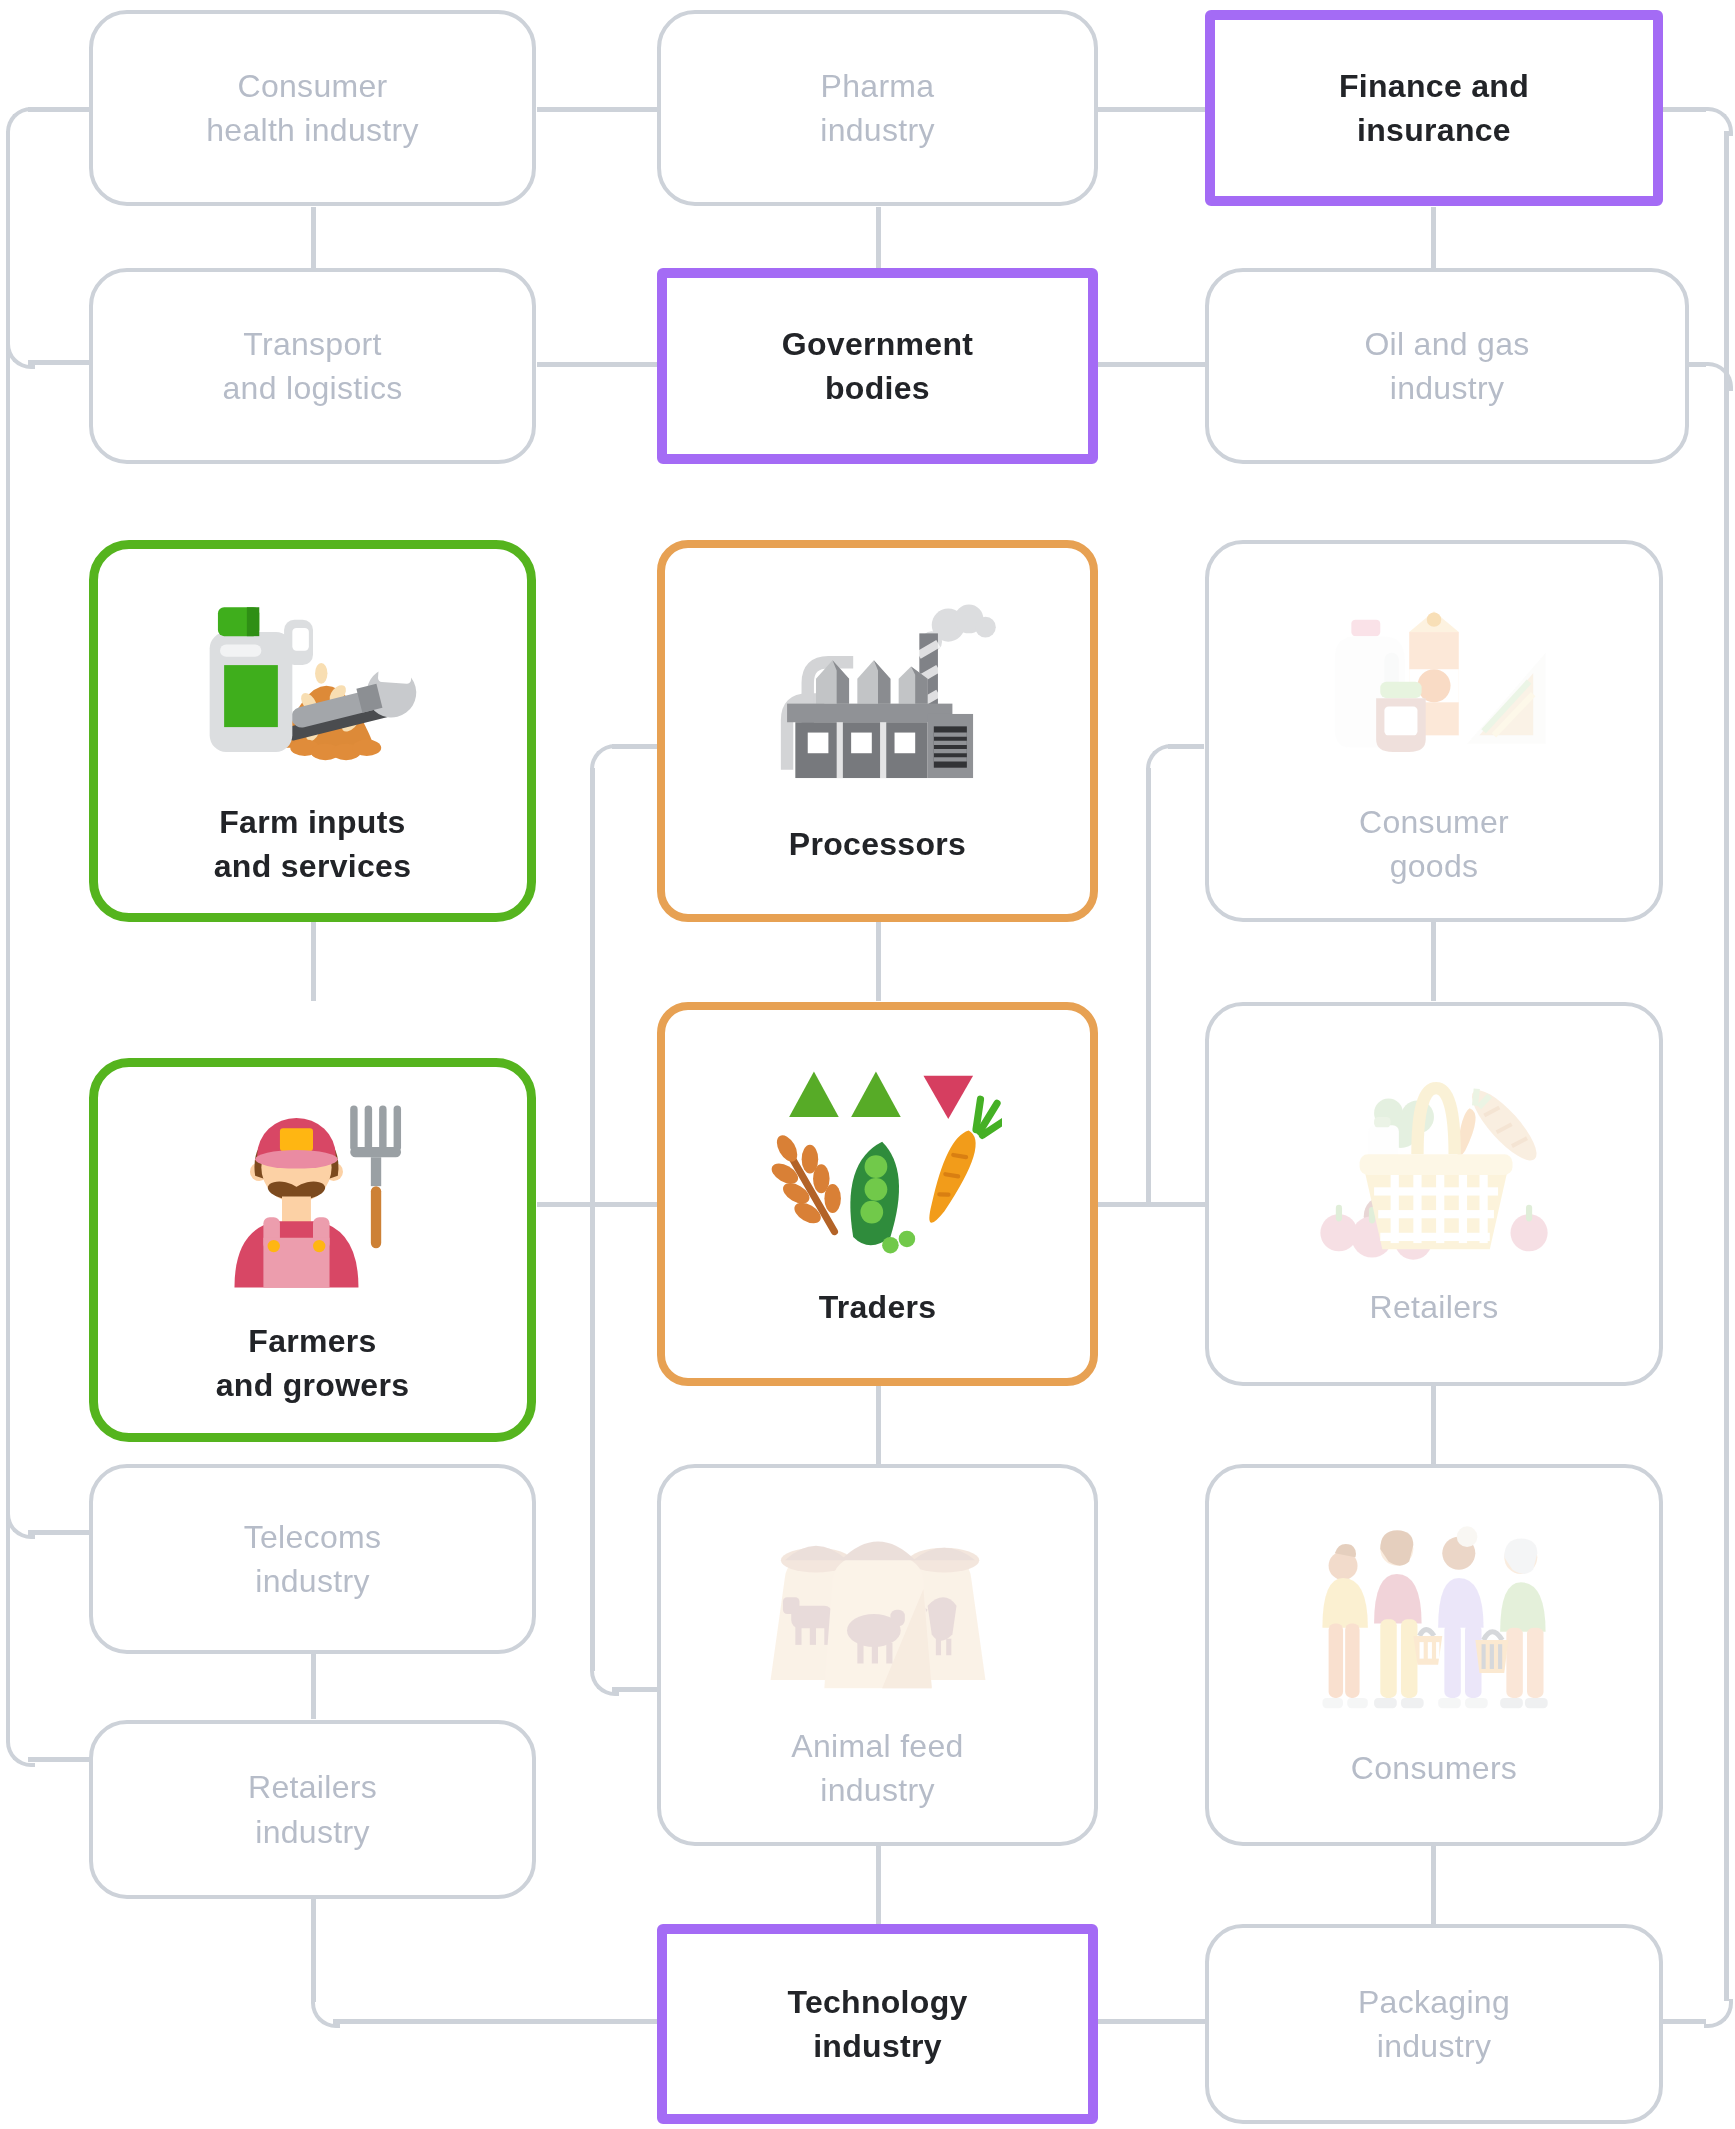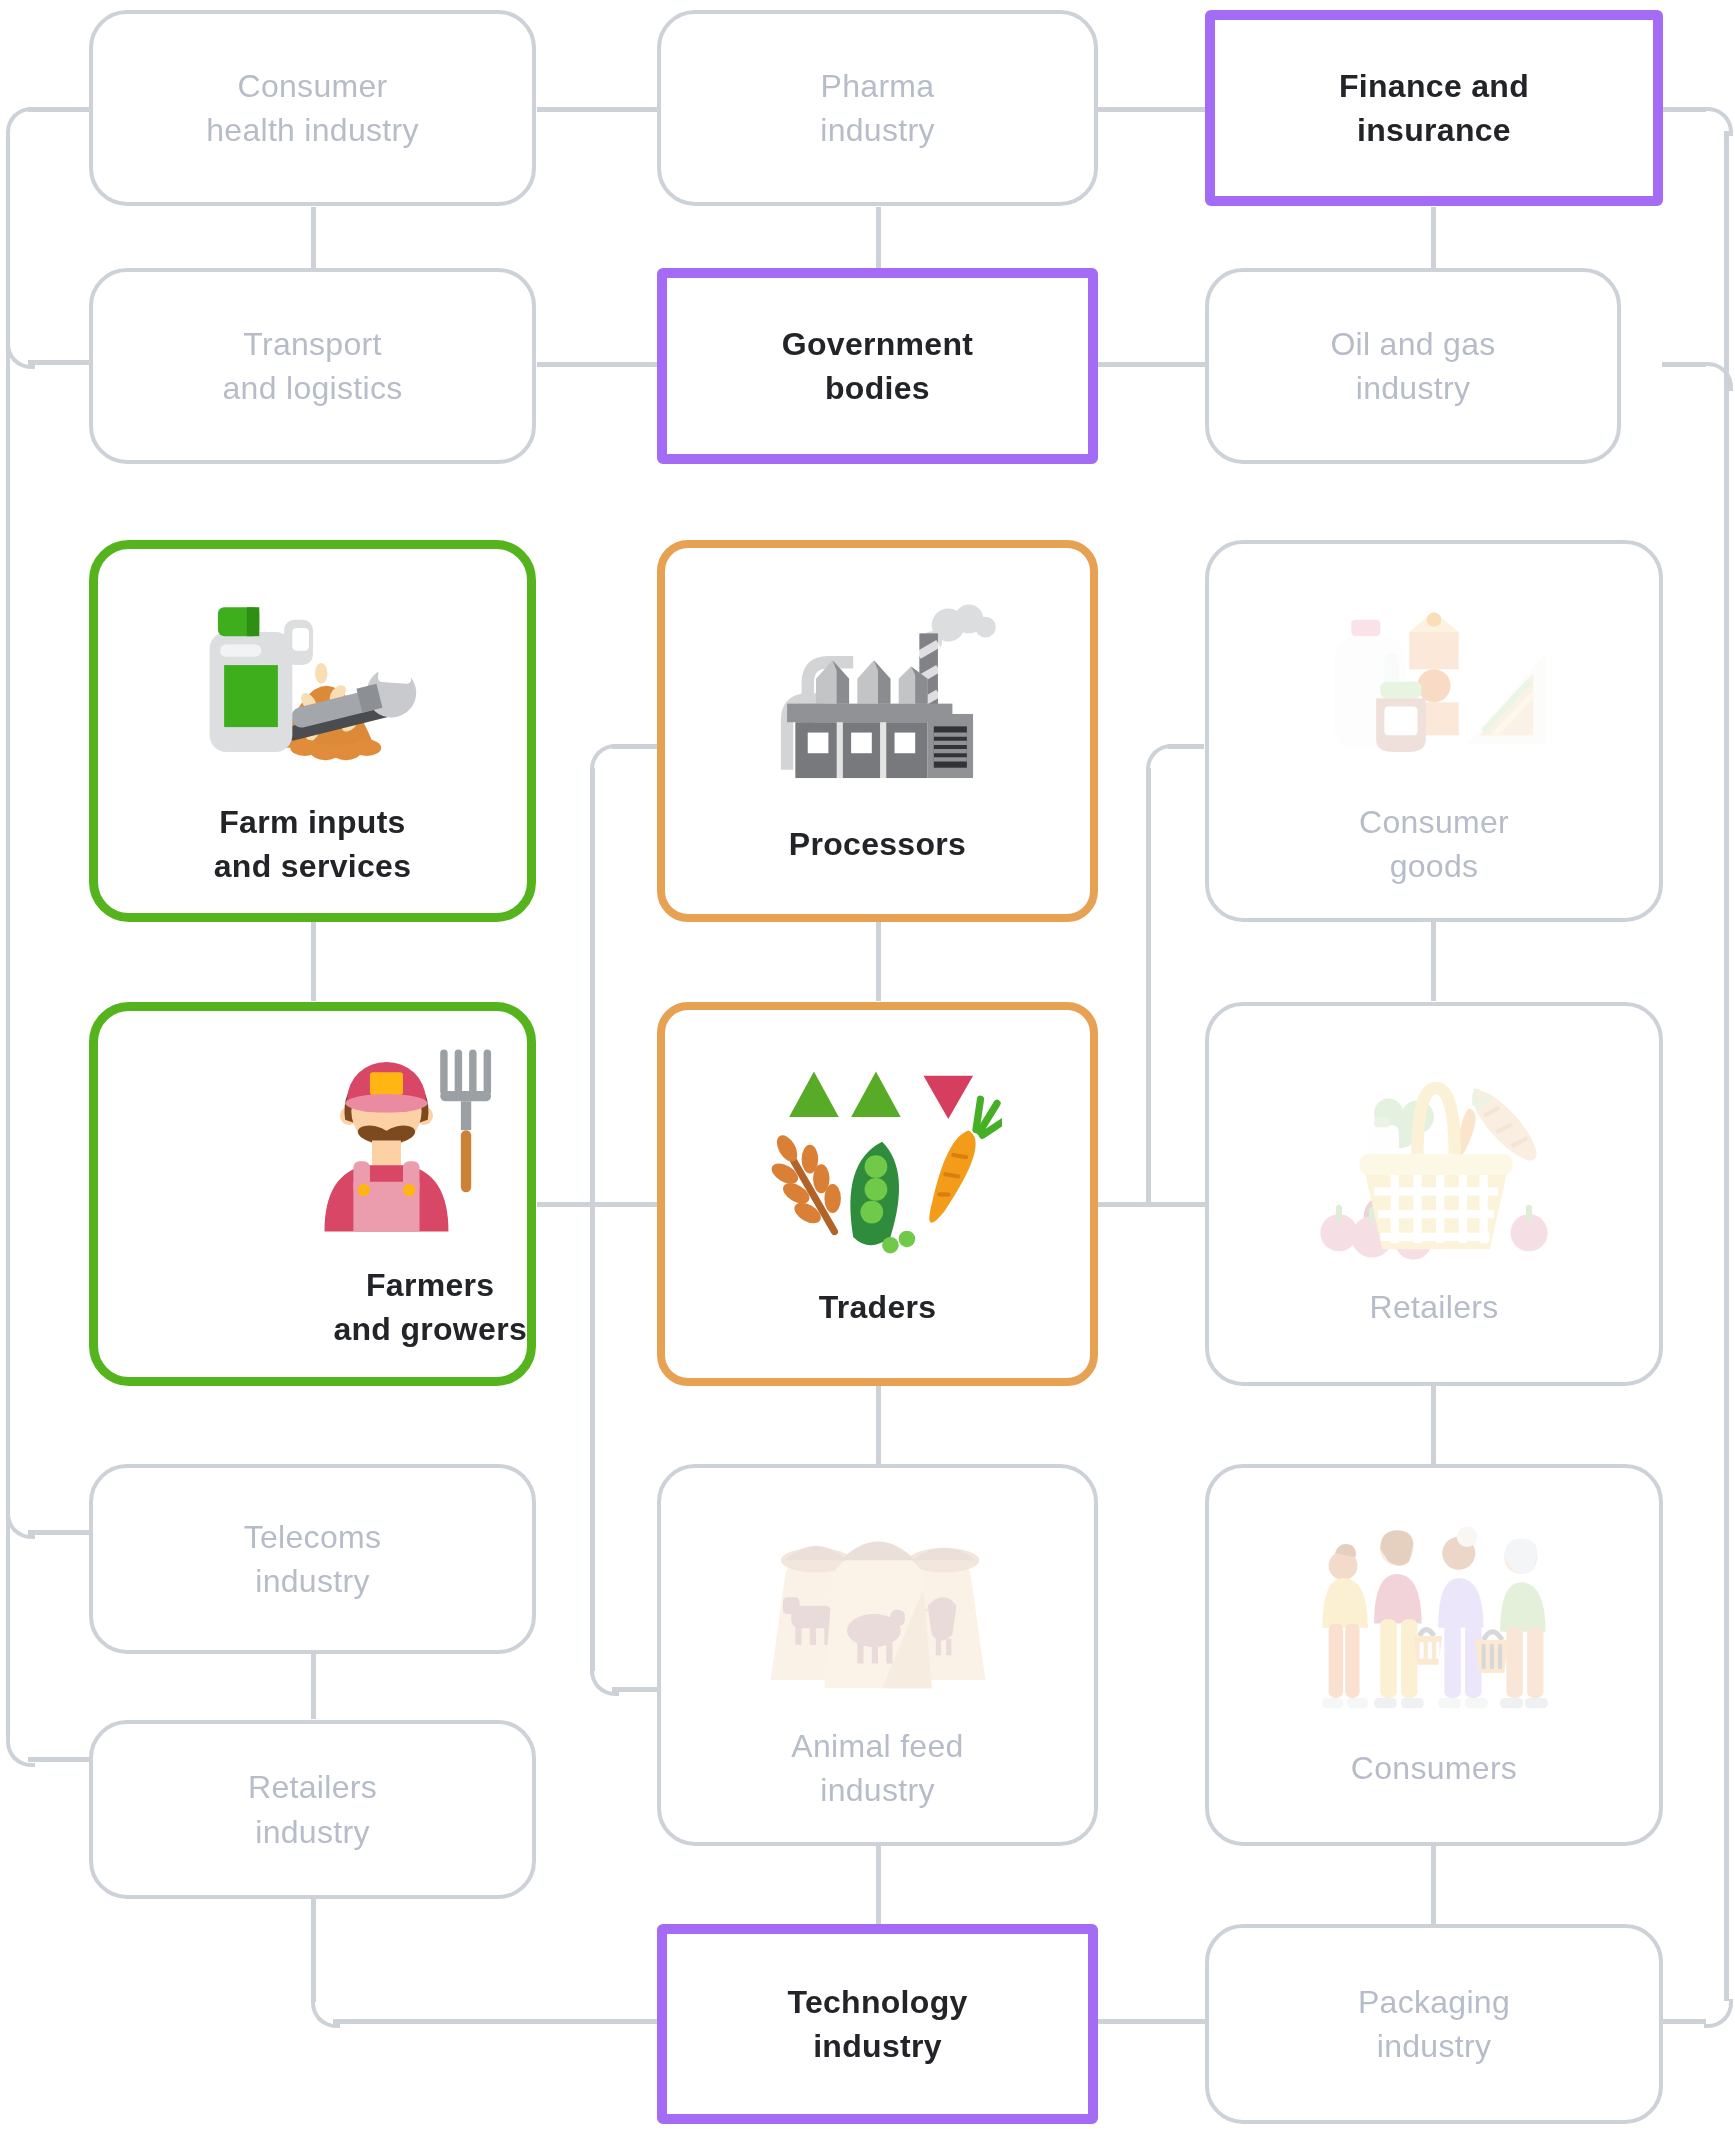--- a/index.html
+++ b/index.html
@@ -120,21 +120,21 @@
     </div>
   </div>
 
   <div class="node" style="left:89px;top:268px;width:447px;height:196px;">
     <div class="label">
       <span>Transport</span>
         <span>and logistics</span>
     </div>
   </div>
 
-  <div class="node" style="left:1205px;top:268px;width:416px;height:196px;">
+  <div class="node" style="left:1205px;top:268px;width:484px;height:196px;">
     <div class="label">
       <span>Oil and gas</span>
         <span>industry</span>
     </div>
   </div>
 
   <div class="node green" style="left:89px;top:540px;width:447px;height:382px;">
     <svg class="icon" viewBox="0 0 120 100">
       <path d="M44 84 Q66 24 90 84 Z" fill="#dd8a38"></path>
       <g fill="#f8deb2">
@@ -236,21 +236,21 @@
       <rect x="34" y="52" width="20" height="8" rx="3" fill="#c5e5b0"></rect>
       <path d="M32 60 H56 V80 Q56 86 48 86 H40 Q32 86 32 80 Z" fill="#d9b4aa"></path>
       <rect x="36" y="64" width="16" height="14" rx="2" fill="#ffffff"></rect>
     </svg>
     <div class="label">
       <span>Consumer</span>
         <span>goods</span>
     </div>
   </div>
 
-  <div class="node green" style="left:89px;top:1002px;width:447px;height:384px;align-items:flex-end;">
+  <div class="node green" style="left:89px;top:1058px;width:447px;height:384px;">
     <svg class="icon" viewBox="0 0 120 100">
       <g fill="#9aa0a4">
         <rect x="78" y="6" width="3.6" height="22" rx="1.8"></rect>
           <rect x="85" y="6" width="3.6" height="22" rx="1.8"></rect>
         <rect x="92" y="6" width="3.6" height="22" rx="1.8"></rect>
           <rect x="99" y="6" width="3.6" height="22" rx="1.8"></rect>
         <rect x="78" y="26" width="24.6" height="5" rx="2.5"></rect>
         <rect x="88" y="31" width="5" height="14"></rect>
       </g>
       <rect x="88" y="45" width="5" height="30" rx="2.5" fill="#cd8136"></rect>

